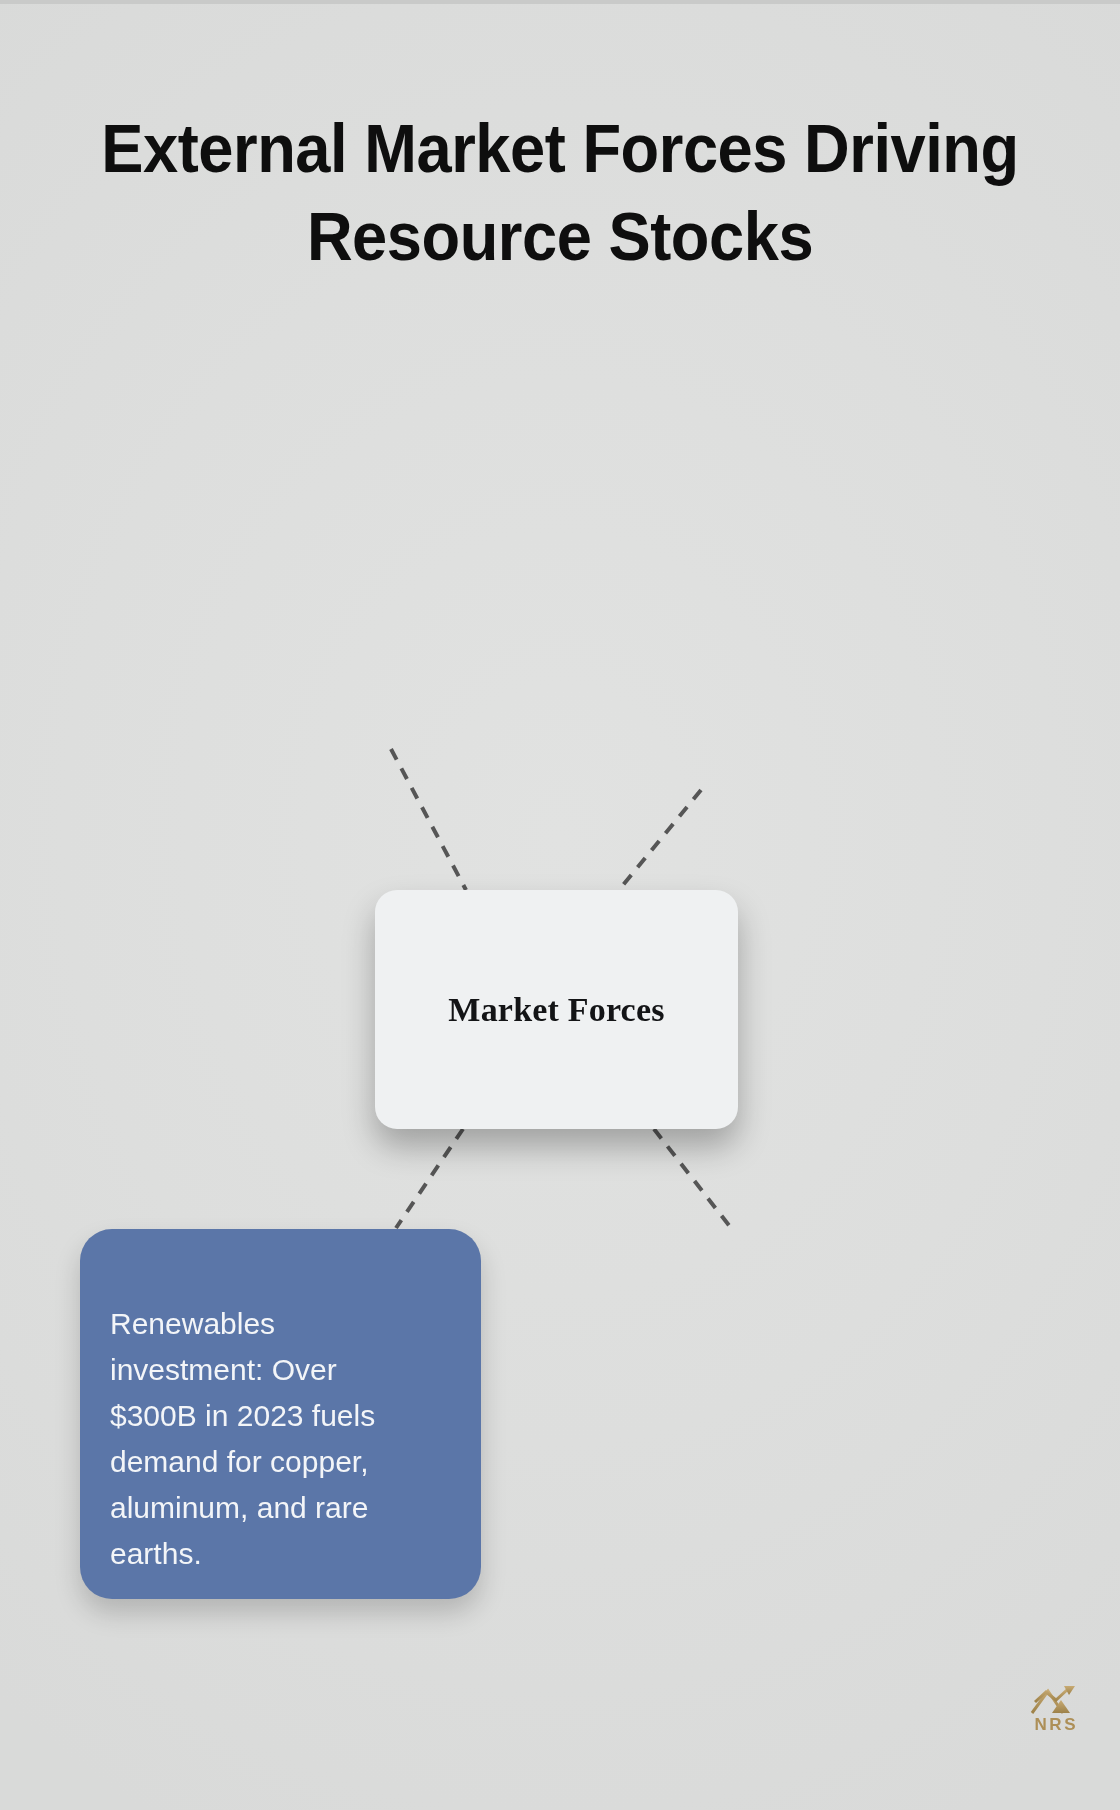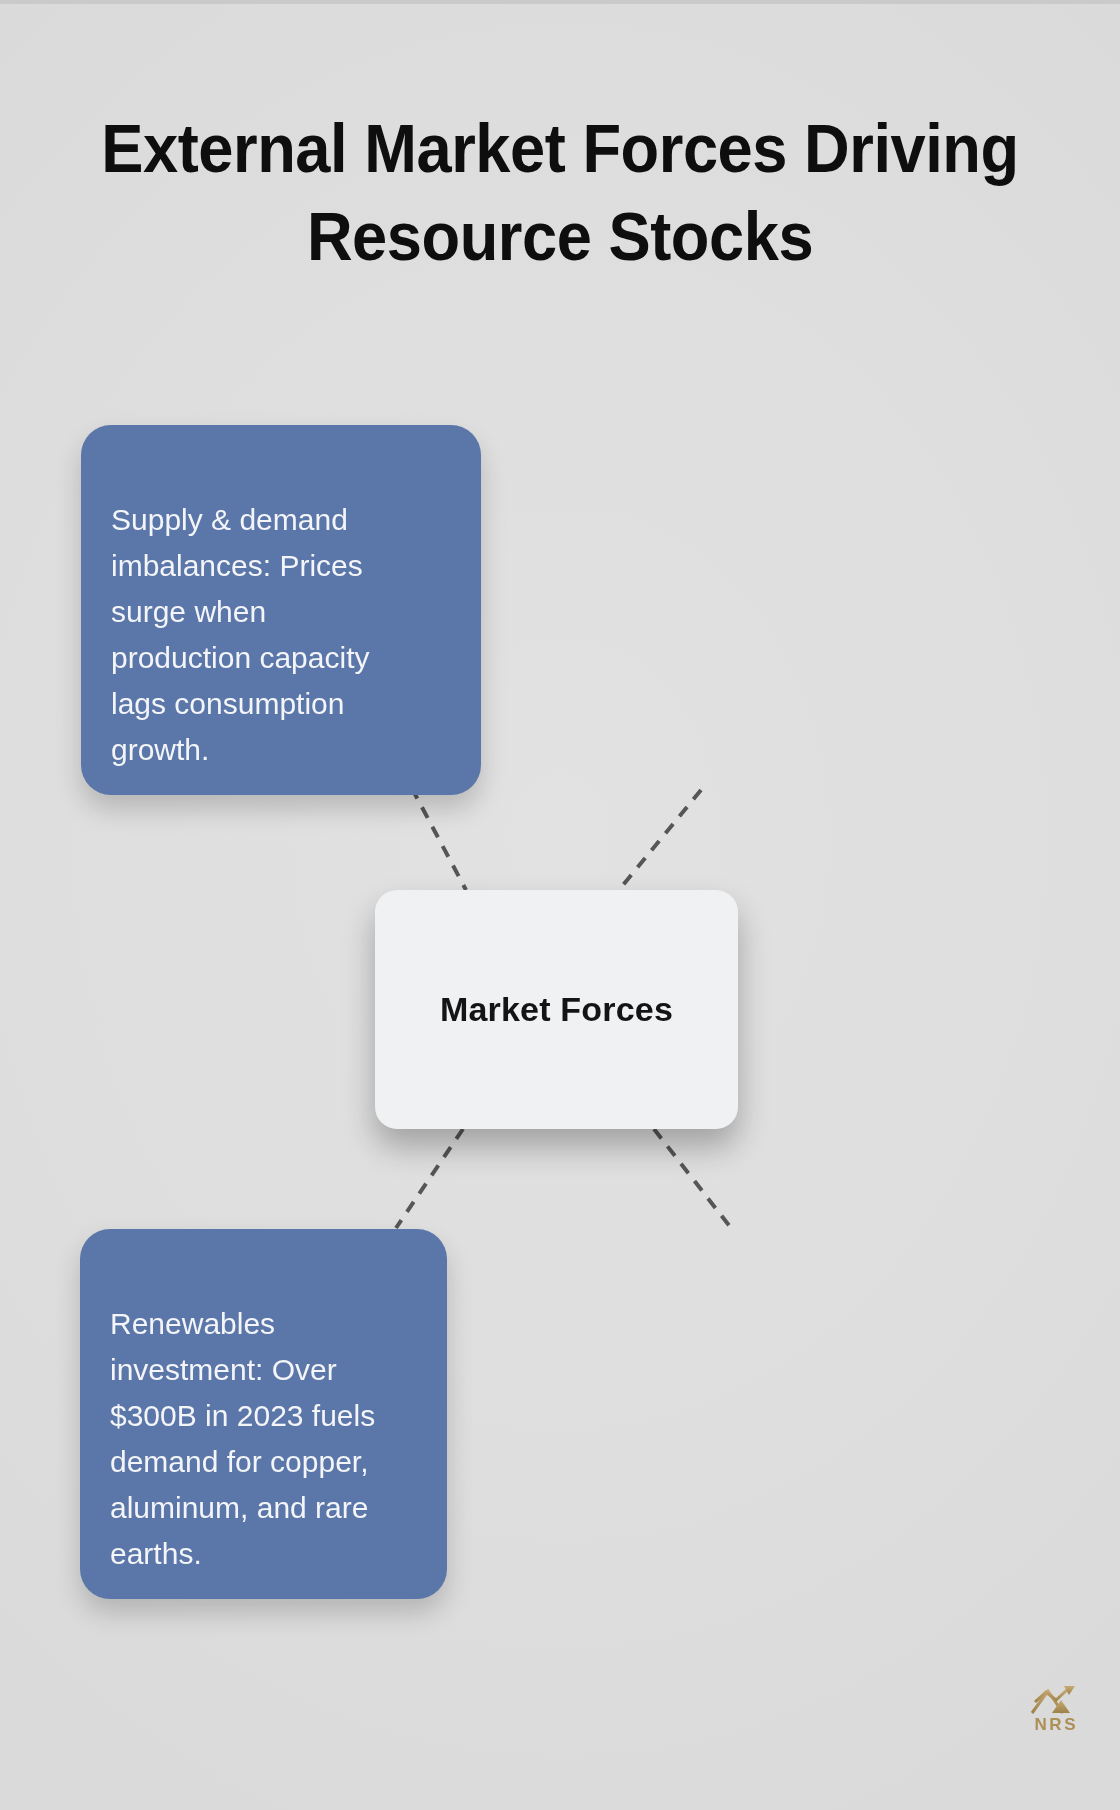--- a/index.html
+++ b/index.html
@@ -50,35 +50,36 @@
     border-radius: 30px;
     color: #f3f5f8;
     font-size: 30px;
     line-height: 46px;
     padding: 26px 30px 22px 30px;
     white-space: pre-line;
     box-shadow: 0 14px 26px rgba(0,0,0,0.18);
   }
   .card-tl { left: 81px;  top: 421px;  width: 400px; min-height: 324px; }
   .card-tr { left: 641px; top: 419px;  width: 397px; min-height: 362px; }
-  .card-bl { left: 80px;  top: 1225px; width: 367px; min-height: 324px; }
+  .card-bl { left: 80px;  top: 1225px; width: 401px; min-height: 324px; border-radius: 32px; }
   .card-br { left: 641px; top: 1226px; width: 400px; min-height: 278px; }
 
   .center-node {
     position: absolute;
     left: 375px;
     top: 886px;
     width: 363px;
     height: 239px;
     background: #eff1f2;
     border-radius: 22px;
     box-shadow: 0 18px 32px rgba(0,0,0,0.28);
     display: flex;
     align-items: center;
     justify-content: center;
+    font-family: Liberation Serif, serif;
   }
   .center-node .label {
     font-size: 34px;
     font-weight: 700;
     color: #131416;
     letter-spacing: 0.2px;
   }
 
   .logo {
     position: absolute;
@@ -106,28 +107,20 @@
   <h1 class="title">External Market Forces Driving
 Resource Stocks</h1>
 
   <svg class="connectors" viewBox="0 0 1120 1810" aria-hidden="true">
     <line x1="391" y1="745" x2="466" y2="886"></line>
     <line x1="701" y1="786" x2="619" y2="886"></line>
     <line x1="463" y1="1125" x2="396" y2="1224"></line>
     <line x1="654" y1="1125" x2="731" y2="1224"></line>
   </svg>
 
-  <div class="card card-tl">
-    <span>Supply &amp; demand
-imbalances: Prices
-surge when
-production capacity
-lags consumption
-growth.</span>
-  </div>
 
 
   <div class="card card-bl">
     <span>Renewables
 investment: Over
 $300B in 2023 fuels
 demand for copper,
 aluminum, and rare
 earths.</span>
   </div>

